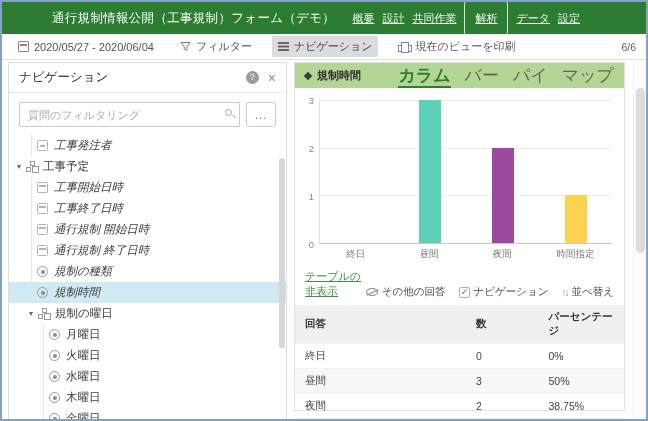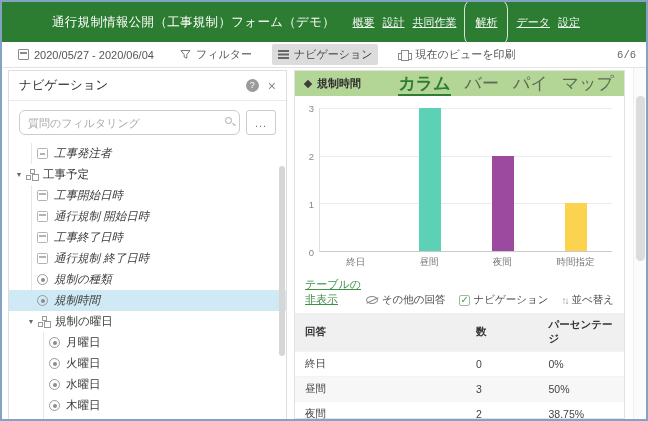--- a/index.html
+++ b/index.html
@@ -1,31 +1,31 @@
 <!DOCTYPE html>
 <html><head>
 <meta charset="utf-8">
 <style>
   * { margin:0; padding:0; box-sizing:border-box; }
   html,body { width:648px; height:421px; }
   body { font-family:"Liberation Sans", sans-serif; font-size:12px; color:#333; background:#fff; }
   .window { position:relative; width:648px; height:421px; border:2px solid #84a3c4; background:#fff; overflow:hidden; }
 
   
-  .app-header { height:40px; background:#2c7c31; display:flex; align-items:center; color:#fff; }
+  .app-header { height:32px; background:#2c7c31; display:flex; align-items:center; color:#fff; }
   .app-title { margin-left:50px; font-size:12.5px; letter-spacing:.3px; white-space:nowrap; }
   .primary-nav { margin-left:auto; margin-right:66px; display:flex; align-items:center; gap:8px; font-size:11px;text-decoration:underline; }
   .nav-item { cursor:pointer; white-space:nowrap; opacity:.95; }
   .nav-item.pill { border:1px solid rgba(255,255,255,.85); border-radius:11px; padding:16px 10px; }
 
   
   .toolbar { height:26px; display:flex; align-items:center; gap:14px; padding:0 10px; border-bottom:1px solid #e3e3e3; font-size:11px; color:#555; background:#fff; }
   .tb-item { display:flex; align-items:center; gap:5px; cursor:pointer; padding:3px 6px; border-radius:2px; white-space:nowrap; }
   .tb-item.active { background:#dcdcdc; color:#444; }
-  .pager { margin-left:auto; color:#666; font-size:10.5px;font-family:Liberation Mono, monospace; }
+  .pager { margin-left:auto; color:#666; font-size:10.5px; }
 
   
   .ic-cal { width:11px; height:11px; border:1px solid #8a8a8a; border-radius:1px; position:relative; display:inline-block; }
   .ic-cal::before { content:""; position:absolute; left:1px; right:1px; top:2px; height:2px; background:#8a8a8a; }
   .ic-burger { width:11px; height:9px; display:inline-block; position:relative; }
   .ic-burger::before { content:""; position:absolute; left:0; top:0; width:11px; height:1.5px; background:#666; box-shadow:0 3.5px 0 #666, 0 7px 0 #666; }
   .ic-print { width:12px; height:10px; position:relative; display:inline-block; }
   .ic-print::before { content:""; position:absolute; left:0; top:3px; width:12px; height:5px; border:1px solid #8a8a8a; }
   .ic-print::after { content:""; position:absolute; left:3px; top:0; width:6px; height:9px; border:1px solid #8a8a8a; background:#fff; }
 
@@ -34,21 +34,21 @@
 
   
   .nav-panel { position:absolute; left:6px; top:2px; width:279px; height:357px; border:1px solid #ddd; border-bottom:none; background:#fff; overflow:hidden; }
   .np-header { display:flex; align-items:center; height:30px; padding:0 10px; border-bottom:1px solid #eaeaea; }
   .np-title { font-size:12.5px; color:#333; }
   .np-header-icons { margin-left:auto; display:flex; align-items:center; gap:9px; }
   .ic-help { width:13px; height:13px; border-radius:50%; background:#9b9b9b; color:#fff; font-size:9px; line-height:13px; text-align:center; cursor:pointer; }
   .ic-close { font-size:14px; color:#8a8a8a; cursor:pointer; line-height:1; }
   .np-search { display:flex; gap:6px; padding:9px 10px 8px 10px; }
   .search-wrap { position:relative; flex:1; }
-  .search-input { width:100%; height:25px; border:1px solid #ccc; border-radius:6px; font-size:11px; padding:0 24px 0 8px; color:#333; font-family:"Liberation Sans", sans-serif; }
+  .search-input { width:100%; height:25px; border:1px solid #ccc; border-radius:1px; font-size:11px; padding:0 24px 0 8px; color:#333; font-family:"Liberation Sans", sans-serif; }
   .search-input::placeholder { color:#aaa; }
   .ic-mag { position:absolute; right:8px; top:7px; width:7px; height:7px; border:1px solid #a8a8a8; border-radius:50%; }
   .ic-mag::after { content:""; position:absolute; left:6px; top:6px; width:4px; height:1px; background:#a8a8a8; transform:rotate(45deg); }
   .more-btn { width:30px; height:25px; border:1px solid #ccc; border-radius:3px; background:#fff; color:#777; font-size:11px; line-height:18px; cursor:pointer; letter-spacing:1px; font-family:"Liberation Sans", sans-serif; }
 
   .tree { position:relative; }
   .tree-row { position:relative; display:flex; align-items:center; height:21px; font-size:11.5px; color:#3a3a3a; cursor:pointer; white-space:nowrap; }
   .tree-row.lvl0 { padding-left:8px; }
   .tree-row.lvl1 { padding-left:28px;font-style:italic; }
   .tree-row.lvl1g { padding-left:20px; }
@@ -180,25 +180,25 @@
             <span class="caret">▾</span>
             <span class="ti ti-group"></span>
             <span class="lbl">工事予定</span>
           </div>
         <div class="tree-row lvl1 guide1">
             <span class="ti ti-calendar"></span>
             <span class="lbl">工事開始日時</span>
           </div>
         <div class="tree-row lvl1 guide1">
             <span class="ti ti-calendar"></span>
+            <span class="lbl">工事終了日時</span>
+          </div>
+        <div class="tree-row lvl1 guide1">
+            <span class="ti ti-calendar"></span>
             <span class="lbl">通行規制 開始日時</span>
-          </div>
-        <div class="tree-row lvl1 guide1">
-            <span class="ti ti-calendar"></span>
-            <span class="lbl">工事終了日時</span>
           </div>
         <div class="tree-row lvl1 guide1">
             <span class="ti ti-calendar"></span>
             <span class="lbl">通行規制 終了日時</span>
           </div>
         <div class="tree-row lvl1 guide1">
             <span class="ti ti-radio"></span>
             <span class="lbl">規制の種類</span>
           </div>
         <div class="tree-row lvl1 selected">

